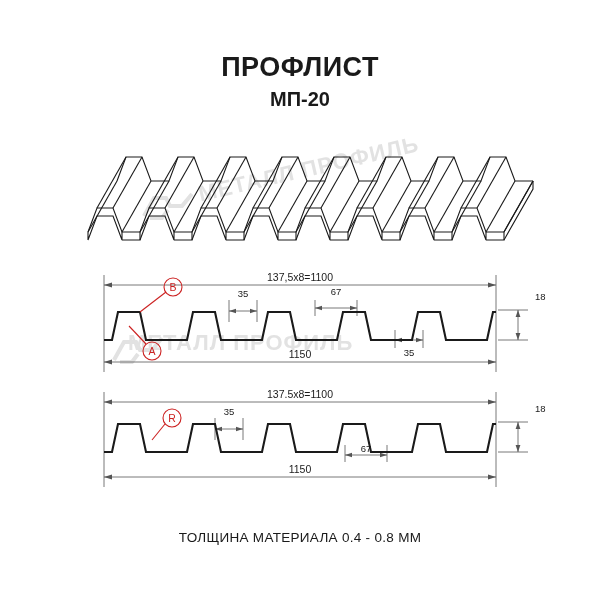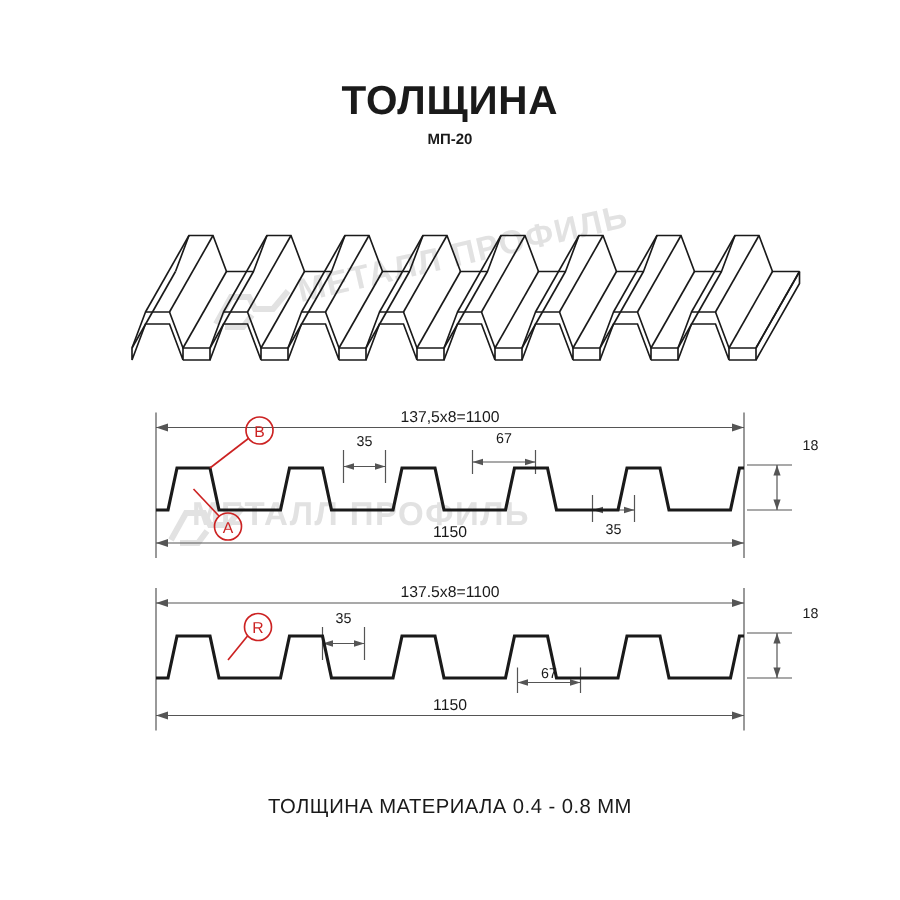--- a/index.html
+++ b/index.html
@@ -31,21 +31,21 @@
     font-weight: bold;
     letter-spacing: 0.5px;
     color: #1a1a1a;
   }
   .subtitle {
     position: absolute;
     left: 0;
     right: 0;
     top: 88px;
     text-align: center;
-    font-size: 10px;
+    font-size: 20px;
     font-weight: bold;
     color: #1a1a1a;
   }
   .footer {
     position: absolute;
     left: 0;
     right: 0;
     top: 530px;
     text-align: center;
     font-size: 13.5px;
@@ -89,21 +89,21 @@
 
 <svg class="wm-shape" style="left:140px; top:186px;" width="56" height="40" viewBox="0 0 56 40">
   <path d="M4 30 L14 12 L26 12 L30 20 L42 20 L52 8" fill="none" stroke="#e2e2e2" stroke-width="4"></path>
   <path d="M10 32 L22 32 L28 24" fill="none" stroke="#e2e2e2" stroke-width="4"></path>
 </svg>
 <svg class="wm-shape" style="left:110px; top:330px;" width="56" height="40" viewBox="0 0 56 40">
   <path d="M4 30 L14 12 L26 12 L30 20 L42 20 L52 8" fill="none" stroke="#e2e2e2" stroke-width="4"></path>
   <path d="M10 32 L22 32 L28 24" fill="none" stroke="#e2e2e2" stroke-width="4"></path>
 </svg>
 
-<div class="title">ТОЛЩИНА</div>
+<div class="title">ПРОФЛИСТ</div>
 <div class="subtitle">МП-20</div>
 <div class="footer">ТОЛЩИНА МАТЕРИАЛА 0.4 - 0.8 ММ</div>
 
 <svg id="sheet" viewBox="0 0 600 600" xmlns="http://www.w3.org/2000/svg">
   <g fill="none" stroke="#1a1a1a" stroke-width="1.1" stroke-linejoin="miter" stroke-linecap="butt">
 
     <g>
 
       <path d="M88 232 L97 208 L113 208 L122 232 L140 232 L149 208 L165 208 L174 232 L192 232
                L201 208 L217 208 L226 232 L244 232 L253 208 L269 208 L278 232 L296 232

